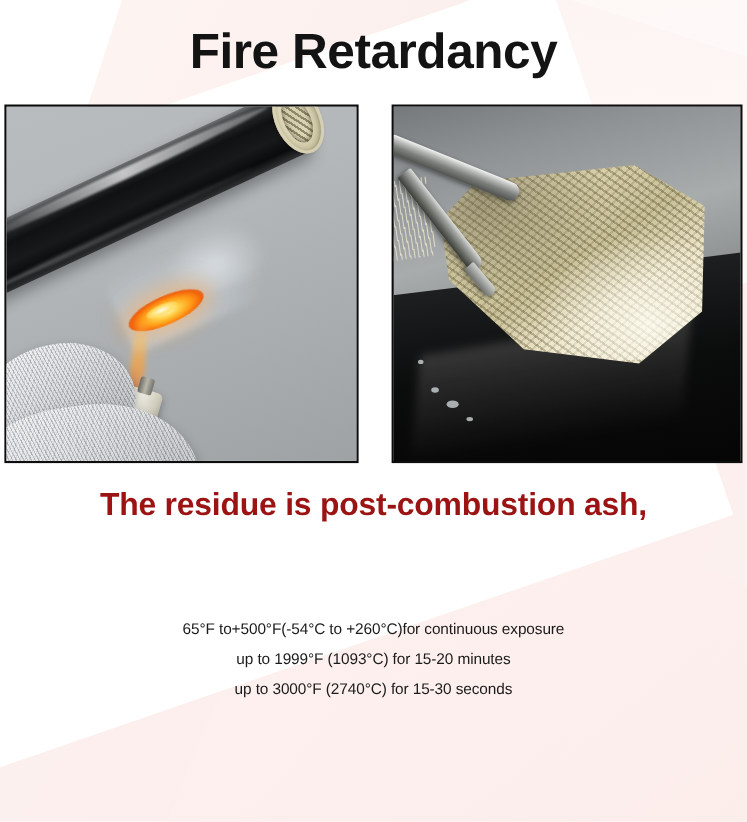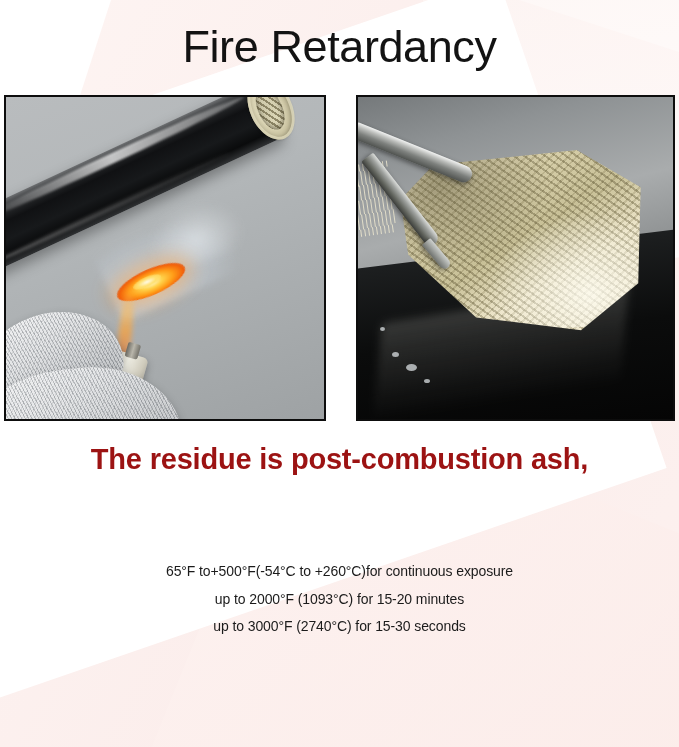--- a/index.html
+++ b/index.html
@@ -76,21 +76,21 @@
     height: 747px;
   }
 
   #page-title {
     position: absolute;
     left: 0;
     right: 0;
     top: 21px;
     text-align: center;
     font-size: 45px;
-    font-weight: normal;
+    font-weight: bold;
     color: #131313;
     letter-spacing: -0.4px;
     line-height: 1.15;
   }
 
   
   .photo {
     position: absolute;
     top: 95px;
     width: 322px;
@@ -521,17 +521,17 @@
       <div class="tweezer tweezer-tip"></div>
     </div>
   </div>
 
   <div id="red-headline">
     <span class="rl">The residue is post-combustion ash,</span>
   </div>
 
   <div id="spec-list">
     <span class="spec-line">65°F to+500°F(-54°C to +260°C)for continuous exposure</span>
-    <span class="spec-line">up to 2000°F (1093°C) for 15-20 minutes</span>
+    <span class="spec-line">up to 1999°F (1093°C) for 15-20 minutes</span>
     <span class="spec-line">up to 3000°F (2740°C) for 15-30 seconds</span>
   </div>
 
 </div>
 
 </body></html>

